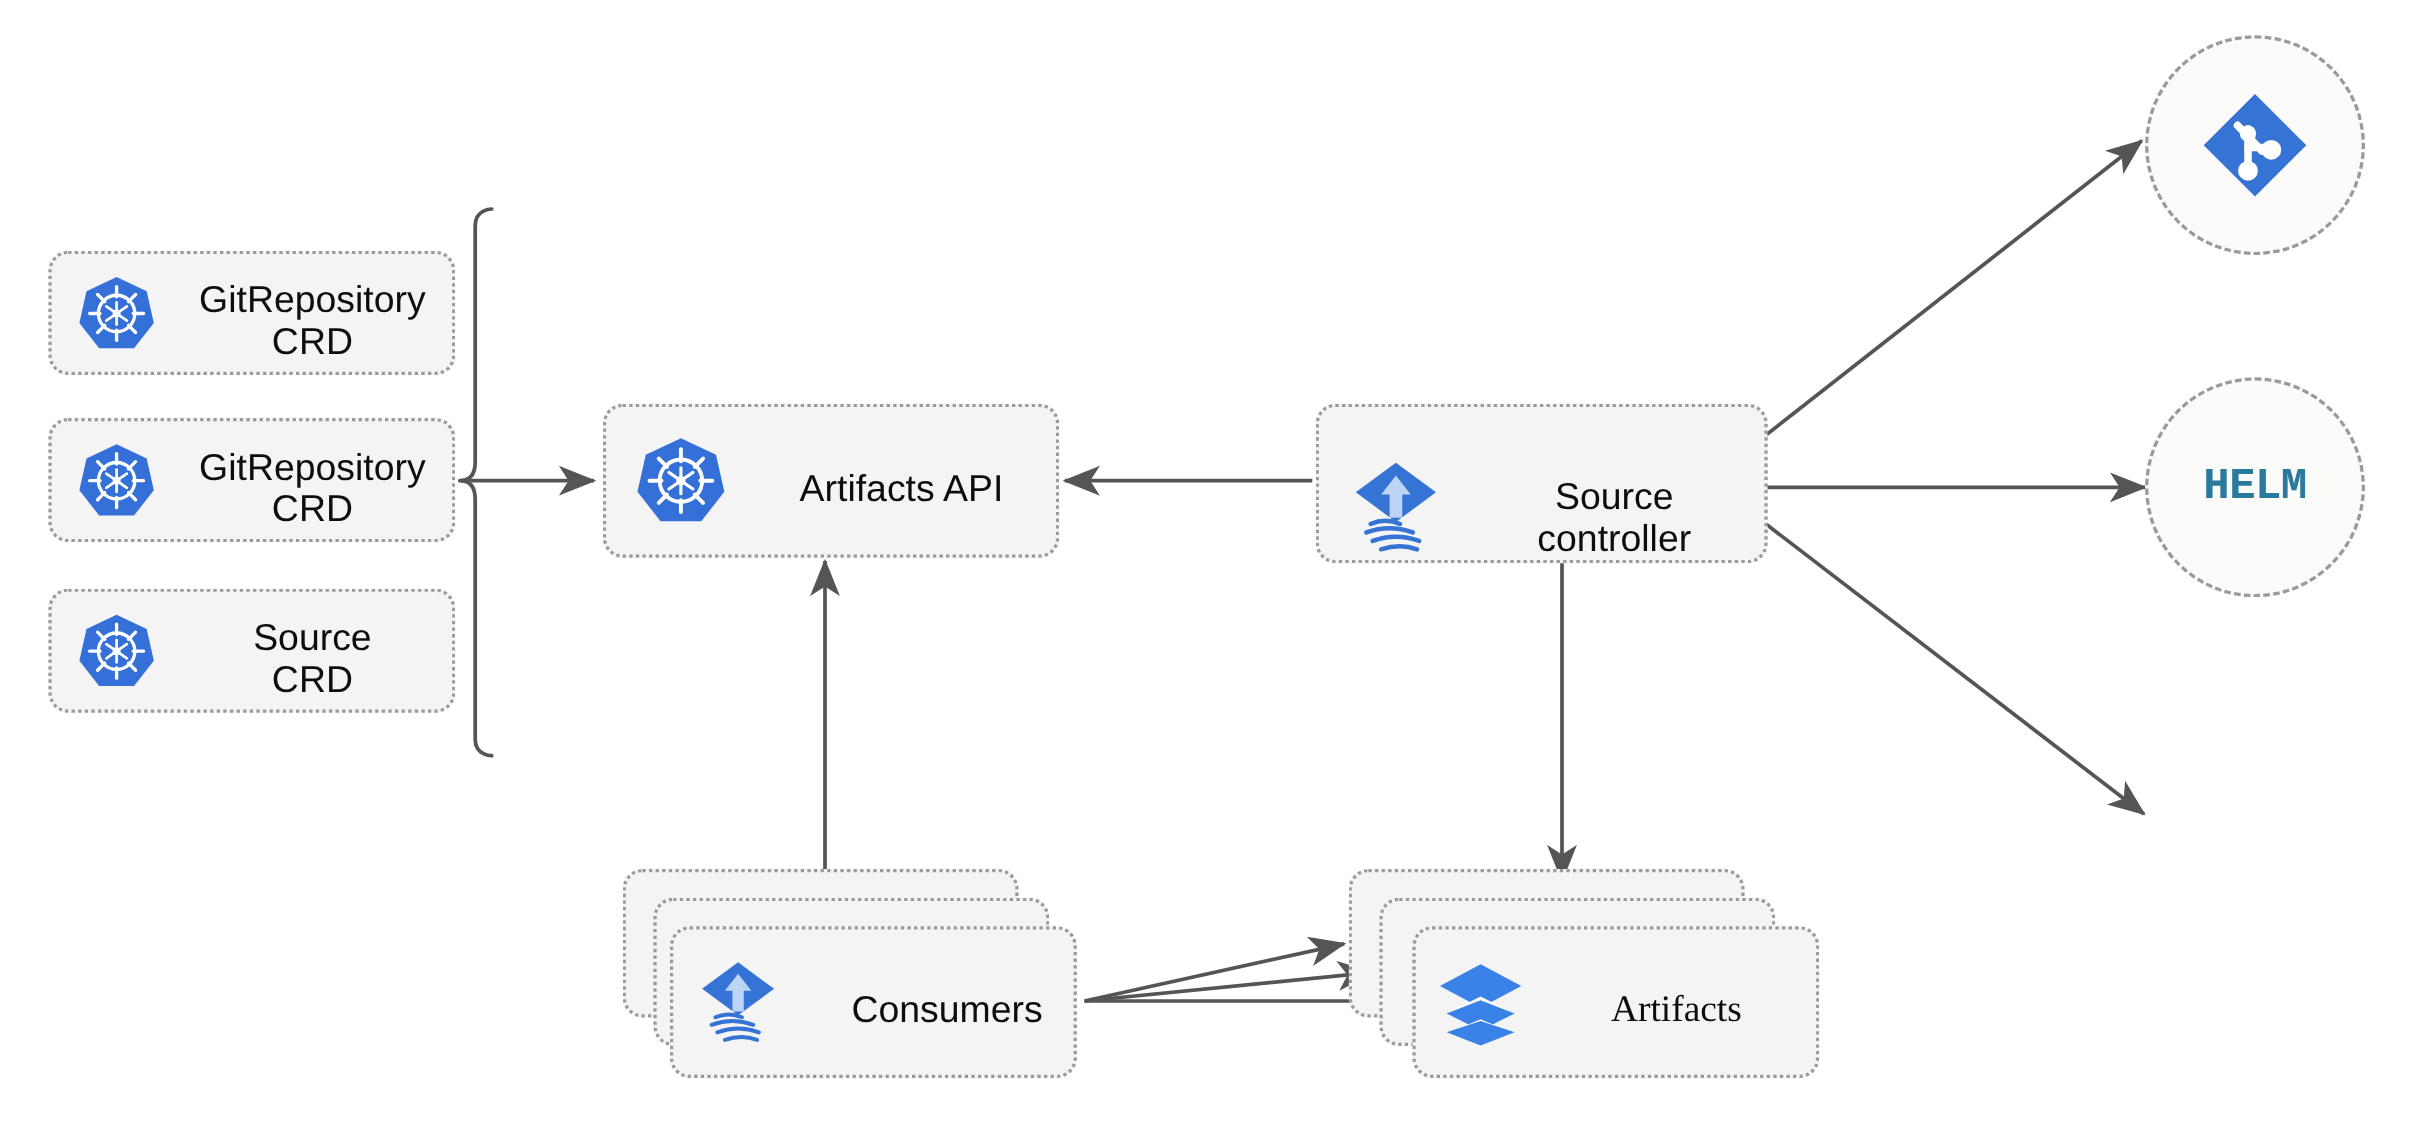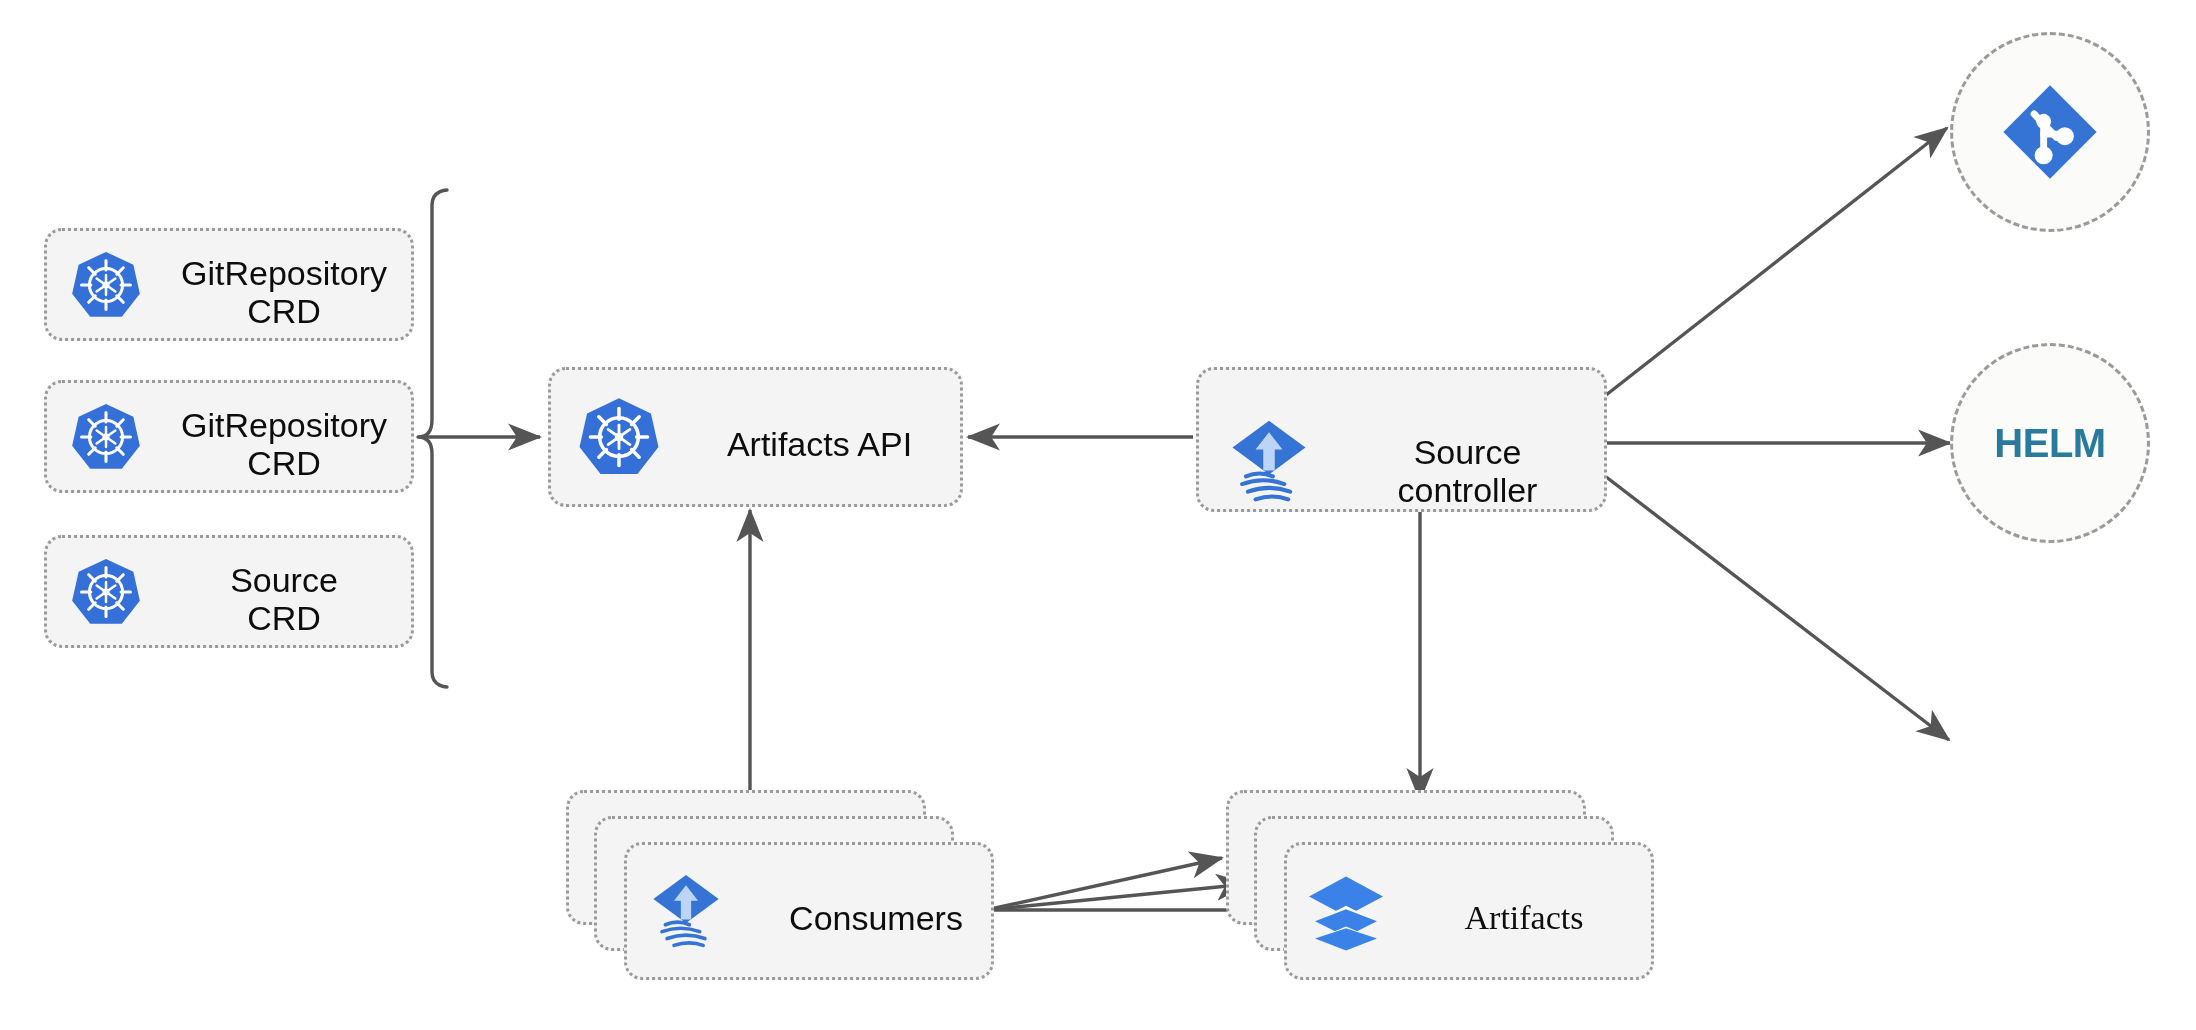--- a/index.html
+++ b/index.html
@@ -270,21 +270,21 @@
         </g>
       </svg>
     </span>
     <span class="node-label left-pad">Source
 controller</span>
   </div>
 
   <div class="stack" style="left:566px; top:790px; width:430px; height:190px;">
     <div class="card" style="left:0px; top:0px; width:360px; height:135px;"></div>
     <div class="card" style="left:28px; top:26px; width:360px; height:135px;"></div>
-    <div class="card front" style="left:58px; top:52px; width:370px; height:138px;gap:24px;">
+    <div class="card front" style="left:43px; top:52px; width:370px; height:138px;gap:24px;">
       <span class="icon-slot" style="width:118px;">
         <svg width="86" height="86" viewBox="0 0 100 100">
           <path d="M50 8 L88 36 L50 64 L12 36 Z" fill="#3574d4"></path>
           <path d="M50 20 L64 38 L56 38 L56 60 L44 60 L44 38 L36 38 Z" fill="#bcd4f5"></path>
           <g stroke="#3574d4" stroke-width="4.2" fill="none" stroke-linecap="round">
             <path d="M26 66 Q40 60 54 66"></path>
             <path d="M22 74 Q44 66 66 74"></path>
             <path d="M28 82 Q50 74 72 82"></path>
             <path d="M36 90 Q54 84 70 90"></path>
           </g>
@@ -337,18 +337,18 @@
           <line x1="12" y1="50" x2="26" y2="50"></line>
           <line x1="74" y1="50" x2="88" y2="50"></line>
           <line x1="23" y1="23" x2="33" y2="33"></line>
           <line x1="67" y1="67" x2="77" y2="77"></line>
           <line x1="77" y1="23" x2="67" y2="33"></line>
           <line x1="33" y1="67" x2="23" y2="77"></line>
         </g>
       </svg>
       <span class="helm-text" style="position:absolute; left:0; top:0; width:120px; height:120px;
                    display:flex; align-items:center; justify-content:center;
-                   background:#fbfbf9; padding:0;">HELM</span>
+                   background:#fbfbf9; padding:0;font-family:Liberation Mono, monospace;">HELM</span>
     </span>
   </div>
 
 
 </div>
 
 </body></html>

